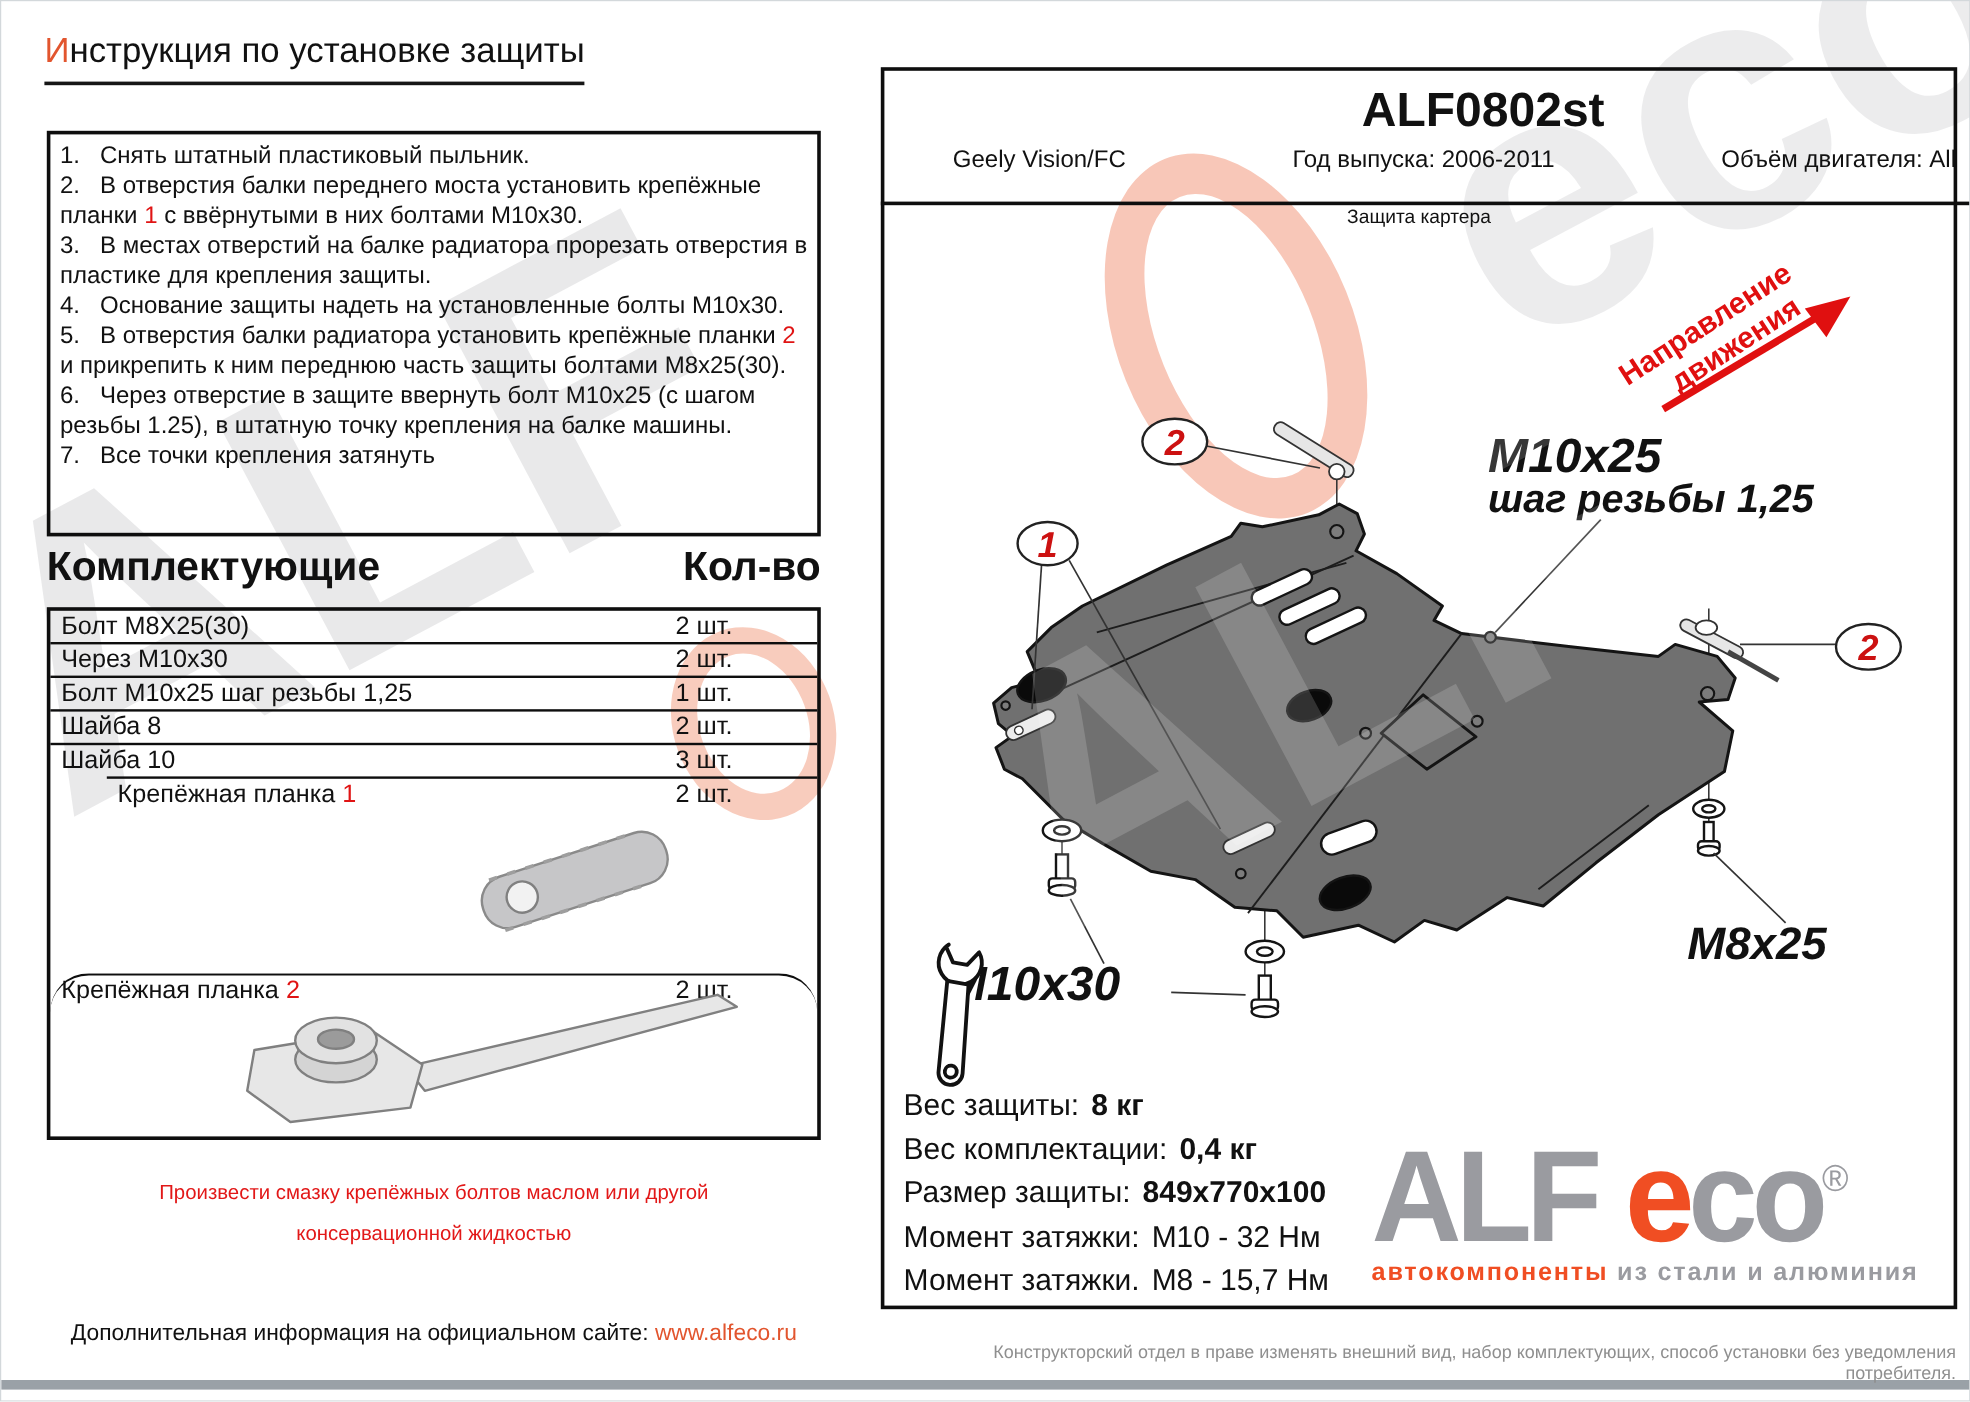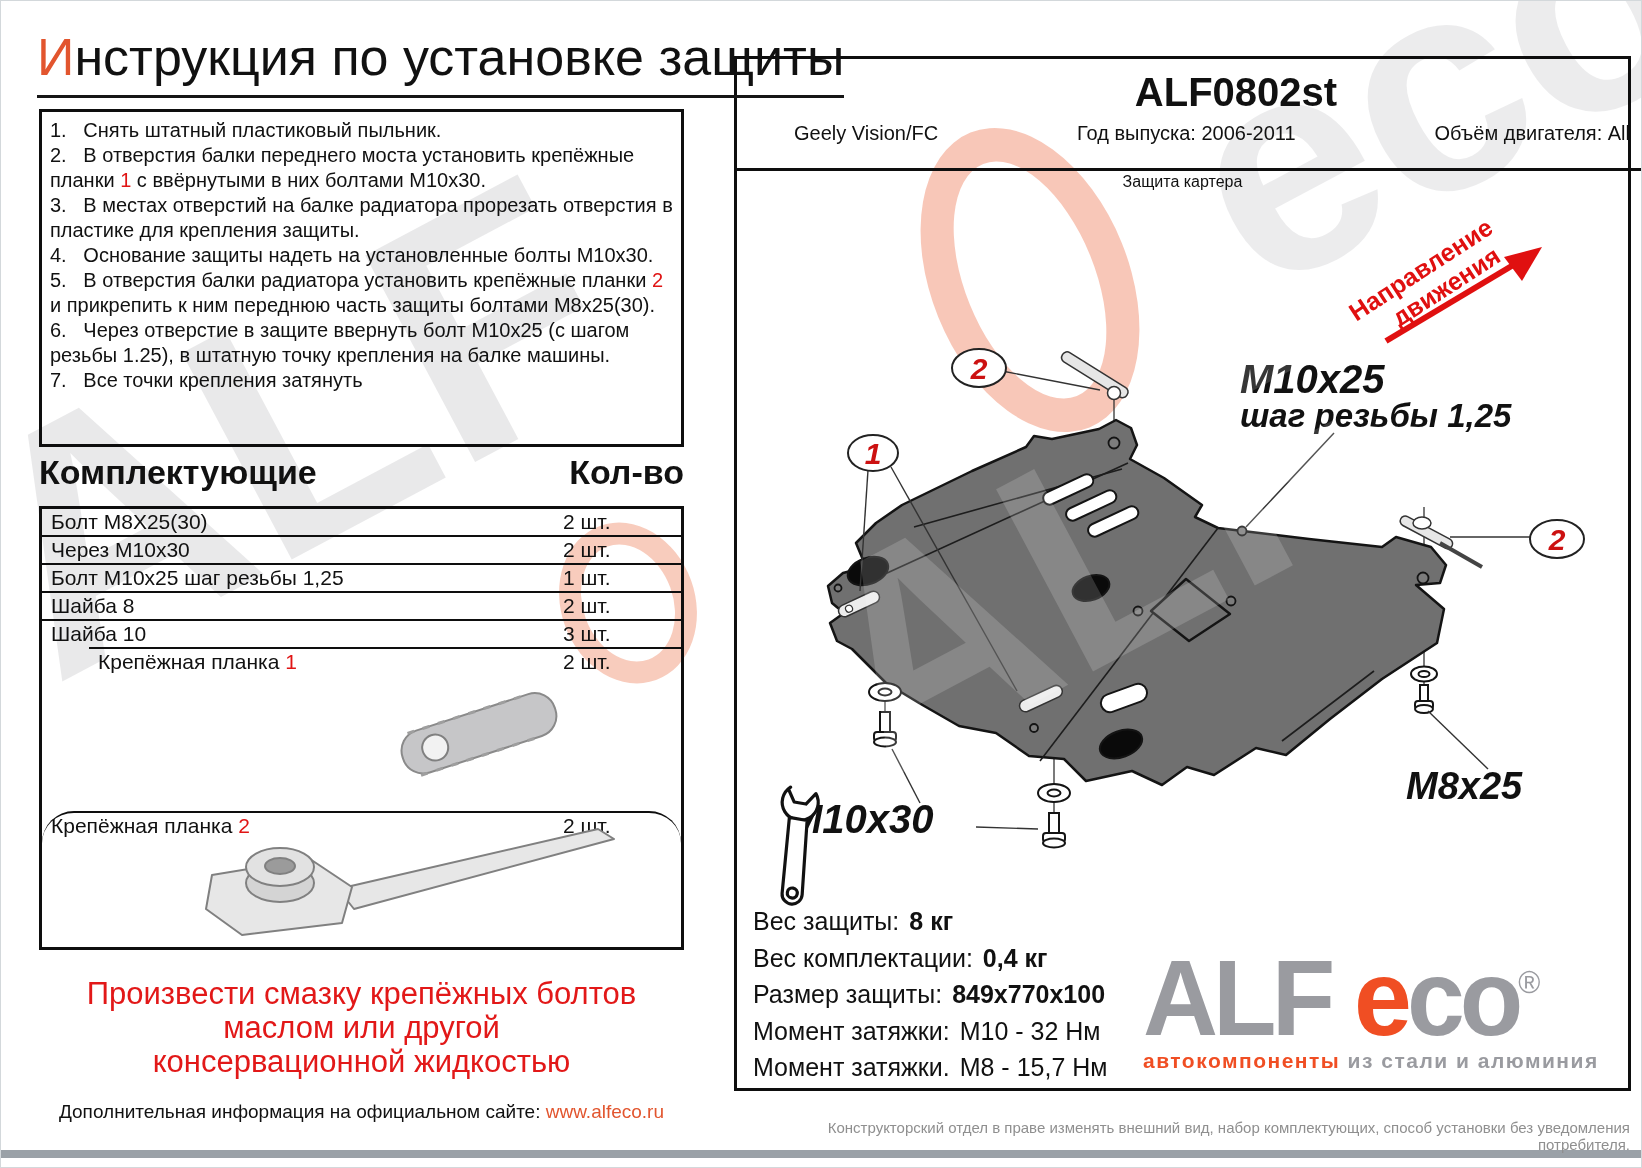--- a/index.html
+++ b/index.html
@@ -8,40 +8,40 @@
   
   .wm{position:absolute;font-weight:bold;pointer-events:none;white-space:nowrap;}
   .wm-left{left:-40px;top:230px;font-size:340px;color:rgba(120,120,125,0.16);transform:rotate(-28deg);}
   .wm-right{left:1180px;top:-90px;font-size:300px;color:rgba(120,120,125,0.14);transform:rotate(-28deg);}
   .wm-blob{position:absolute;left:930px;top:120px;width:130px;height:250px;border:34px solid rgba(233,85,38,0.33);
            border-radius:50%;transform:rotate(-22deg);}
   .wm-ring{position:absolute;left:560px;top:520px;width:90px;height:120px;border:22px solid rgba(233,85,38,0.30);
            border-radius:50%;transform:rotate(-20deg);}
   .wm-plate{left:800px;top:380px;font-size:300px;color:rgba(255,255,255,0.16);transform:rotate(-28deg);z-index:3;}
   
-  .title{position:absolute;left:36px;top:26px;font-size:52px;letter-spacing:0;
+  .title{position:absolute;left:36px;top:26px;font-size:29px;letter-spacing:0;
          border-bottom:3px solid #161616;padding-bottom:8px;z-index:2;}
   .title .lead{color:#e2552e;}
   .instr-box{position:absolute;left:38px;top:108px;width:645px;height:338px;border:3px solid #0e0e0e;
              box-sizing:border-box;padding:6px 8px;font-size:20px;line-height:25px;z-index:2;background:transparent;}
   .step{margin:0;white-space:pre-wrap;}
   .red{color:#e01414;}
   .parts-head{position:absolute;left:38px;top:452px;width:645px;display:flex;justify-content:space-between;
               font-size:34px;font-weight:bold;z-index:2;}
   .ptable{position:absolute;left:38px;top:505px;width:645px;border:3px solid #0e0e0e;box-sizing:border-box;z-index:2;}
   .prow{display:flex;border-top:2px solid #0e0e0e;font-size:21px;position:relative;}
   .prow:first-child{border-top:none;}
   .prow .pname{flex:1;padding:1px 0 1px 9px;}
   .prow .pqty{width:118px;padding:1px 0;}
   .rowS{height:26px;}
   .rowI1{height:162px;margin-left:47px;}
   .rowI2{height:134px;border-radius:32px;}
   .prow svg{position:absolute;left:0;top:0;}
   .note{position:absolute;left:38px;top:976px;width:645px;text-align:center;color:#e21818;
-        font-size:31px;line-height:34px;z-index:2;}
+        font-size:17px;line-height:34px;z-index:2;}
   .infoline{position:absolute;left:38px;top:1100px;width:645px;text-align:center;font-size:19px;z-index:2;}
   .infoline a{color:#e2552e;text-decoration:none;}
   
   .panel{position:absolute;left:733px;top:55px;width:897px;height:1035px;border:3px solid #0e0e0e;
          box-sizing:border-box;z-index:1;}
   .panel-head{position:absolute;left:733px;top:55px;width:1004px;height:115px;border-bottom:3px solid #0e0e0e;
               box-sizing:border-box;z-index:2;}
   .pn{position:absolute;left:0;top:14px;width:100%;text-align:center;font-size:40px;font-weight:bold;}
   .ph-row{position:absolute;left:0;top:66px;width:100%;display:flex;justify-content:space-between;
           box-sizing:border-box;padding:0 108px 0 60px;font-size:20px;}

